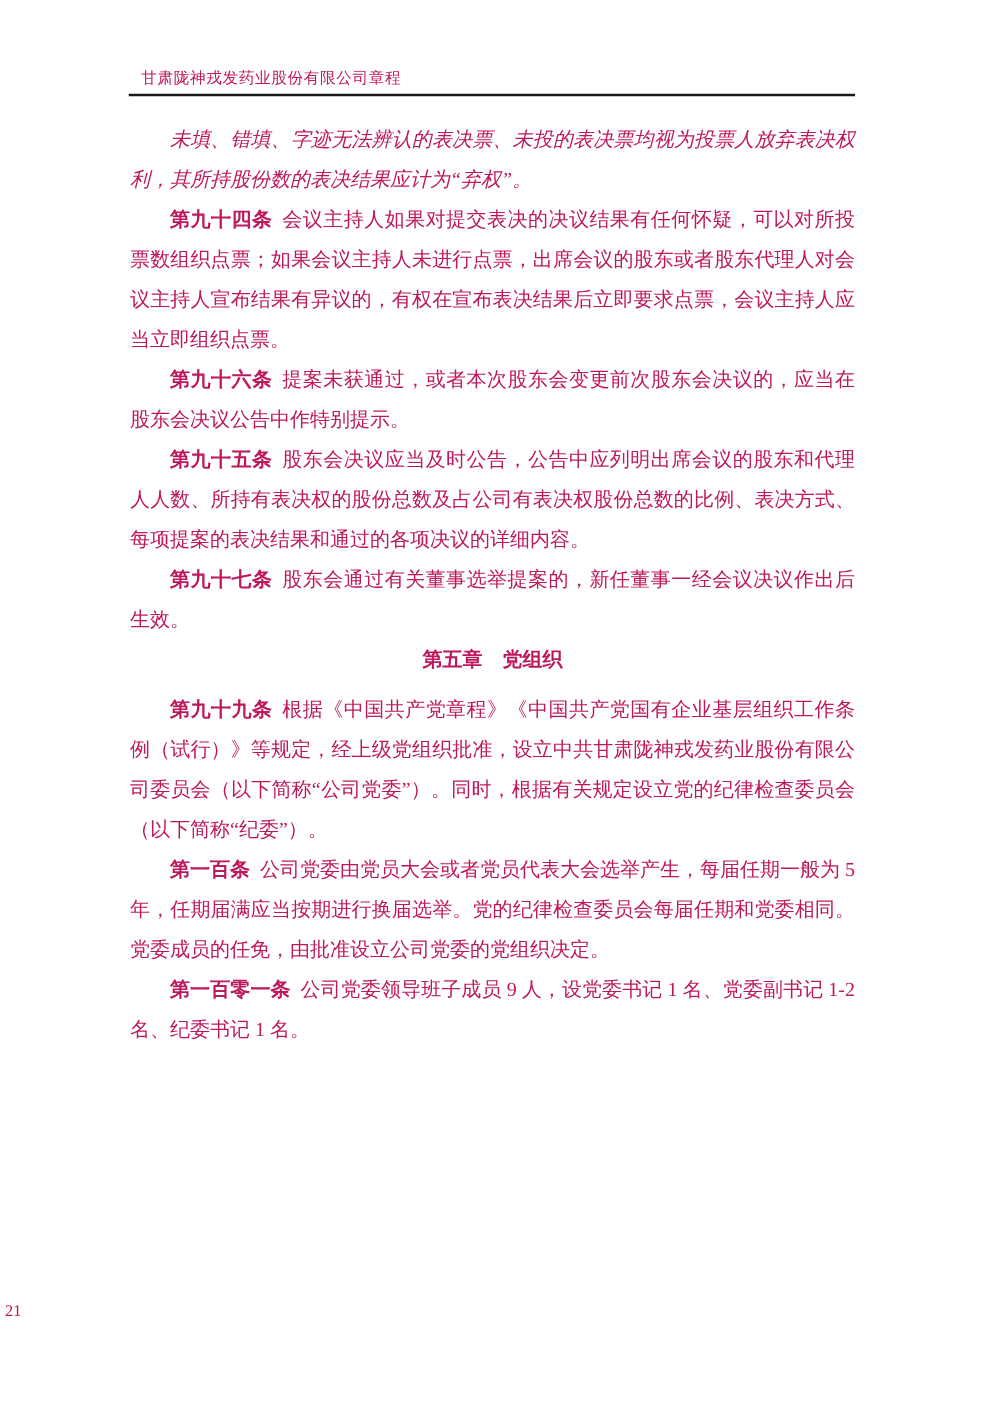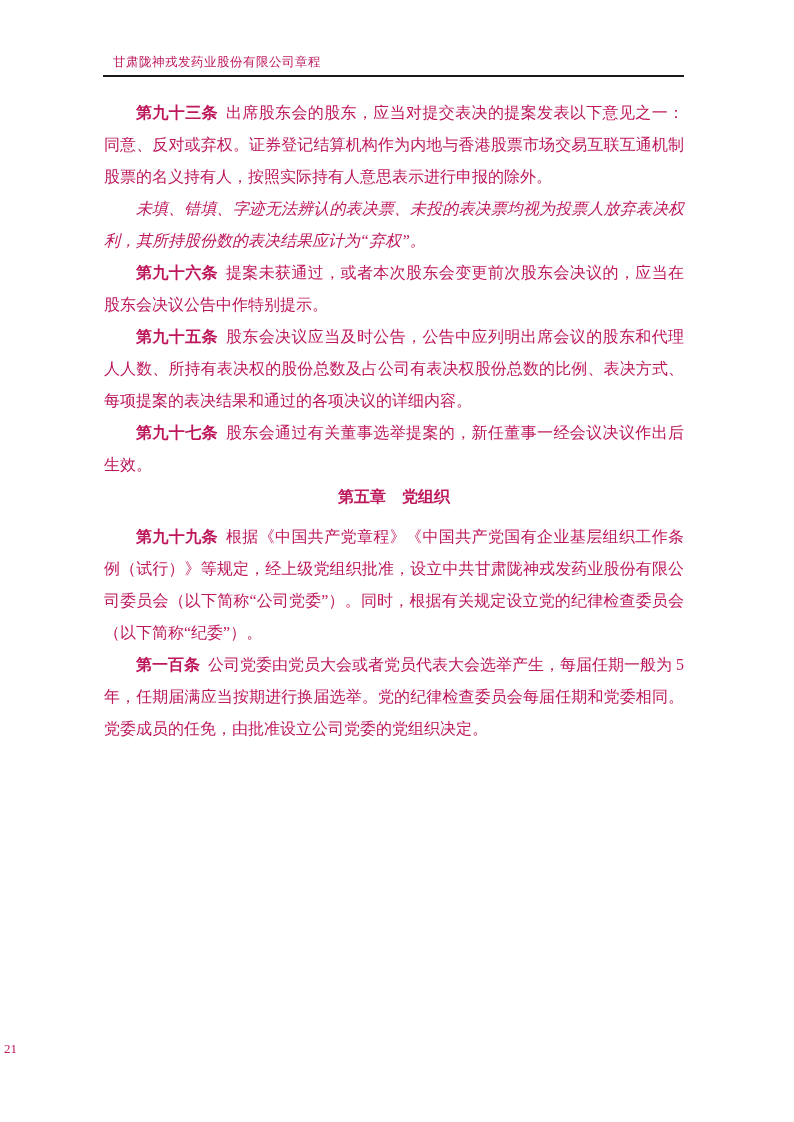--- a/index.html
+++ b/index.html
@@ -71,36 +71,37 @@
 </style>
 </head>
 <body>
 
 <div class="page">
 
   <div class="running-header">甘肃陇神戎发药业股份有限公司章程</div>
 
   <div class="doc-body">
 
-    <p><b class="term">第九十三条</b><span>出席股东会的股东，应当对提交表决的提案发表以下意见之一：同意、反对或弃权。证券登记结算机构作为内地与香港股票市场交易互联互通机制股票的名义持有人，按照实际持有人意思表示进行申报的除外。</span></p>
 
     <p class="plain"><span>未填、错填、字迹无法辨认的表决票、未投的表决票均视为投票人放弃表决权利，其所持股份数的表决结果应计为“弃权”。</span></p>
 
+    <p><b class="term">第九十四条</b><span>会议主持人如果对提交表决的决议结果有任何怀疑，可以对所投票数组织点票；如果会议主持人未进行点票，出席会议的股东或者股东代理人对会议主持人宣布结果有异议的，有权在宣布表决结果后立即要求点票，会议主持人应当立即组织点票。</span></p>
 
     <p><b class="term">第九十六条</b><span>提案未获通过，或者本次股东会变更前次股东会决议的，应当在股东会决议公告中作特别提示。</span></p>
 
     <p><b class="term">第九十五条</b><span>股东会决议应当及时公告，公告中应列明出席会议的股东和代理人人数、所持有表决权的股份总数及占公司有表决权股份总数的比例、表决方式、每项提案的表决结果和通过的各项决议的详细内容。</span></p>
 
     <p><b class="term">第九十七条</b><span>股东会通过有关董事选举提案的，新任董事一经会议决议作出后生效。</span></p>
 
 
     <p class="chapter">第五章　党组织</p>
 
     <p><b class="term">第九十九条</b><span>根据《中国共产党章程》《中国共产党国有企业基层组织工作条例（试行）》等规定，经上级党组织批准，设立中共甘肃陇神戎发药业股份有限公司委员会（以下简称“公司党委”）。同时，根据有关规定设立党的纪律检查委员会（以下简称“纪委”）。</span></p>
 
     <p><b class="term">第一百条</b><span>公司党委由党员大会或者党员代表大会选举产生，每届任期一般为 5 年，任期届满应当按期进行换届选举。党的纪律检查委员会每届任期和党委相同。党委成员的任免，由批准设立公司党委的党组织决定。</span></p>
 
+    <p><b class="term">第一百零一条</b><span>公司党委领导班子成员 9 人，设党委书记 1 名、党委副书记 1-2 名、纪委书记 1 名。</span></p>
 
   </div>
 
   <div class="page-number">21</div>
 
 </div>
 
 </body></html>

